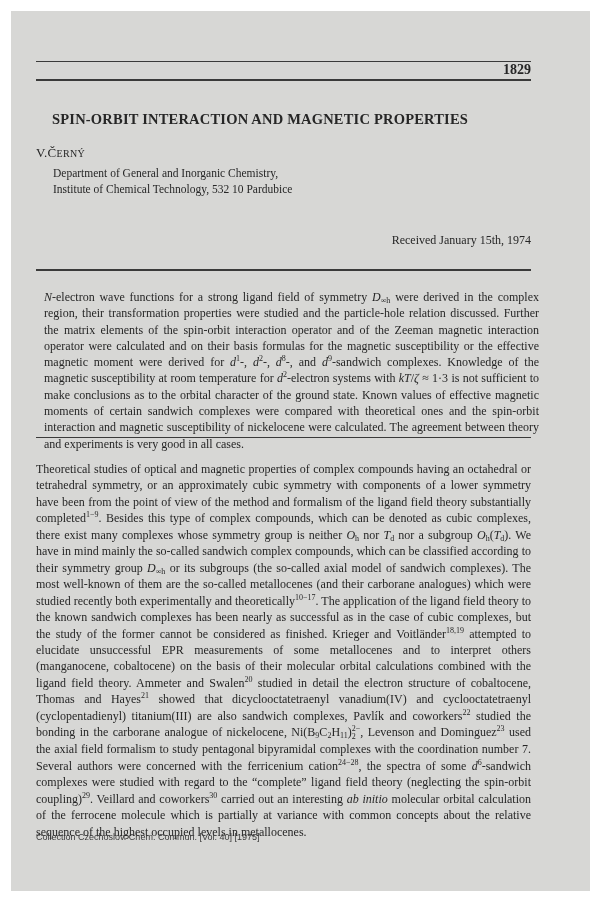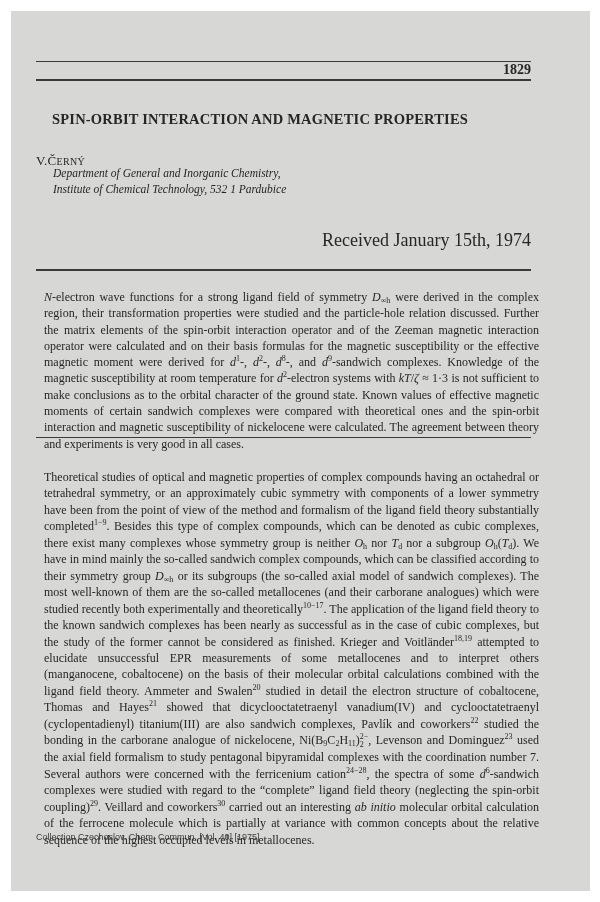--- a/index.html
+++ b/index.html
@@ -18,38 +18,37 @@
   }
   .title {
     position: absolute; left: 25px; top: 82px; width: 500px;
     font-weight: bold; font-size: 14.5px; line-height: 20px; letter-spacing: 0.2px; margin: 16px;
   }
   .title i { font-style: italic; font-weight: bold; }
   .title sup { font-size: 9px; line-height: 0; vertical-align: 6px; }
   .author {
     position: absolute; left: 25px; top: 134px; font-size: 13px; line-height: 16px;
     letter-spacing: 0.3px;
-    margin-top: 8px;
   }
   .author .sc { font-size: 10px; }
   .affil {
-    position: absolute; left: 42px; top: 154px; font-style: italic; font-size: 11.5px; line-height: 16px;
+    position: absolute; left: 42px; top: 154px; font-size: 11.5px; line-height: 16px;
   }
   .received {
-    position: absolute; right: 59px; top: 221px; font-size: 18px; line-height: 16px;
+    position: absolute; right: 59px; top: 221px; font-size: 12px; line-height: 16px;
   }
   .rule-abs-top { top: 258px; height: 2px; }
   .abstract {
     position: absolute; left: 25px; top: 270px; width: 495px;
     font-size: 12px; line-height: 16.3px; text-align: justify; margin: 8px;
   }
   .rule-abs-bot { top: 426px; height: 1px; }
   .body-text {
     position: absolute; left: 25px; top: 450px; width: 495px;
-    font-size: 12px; line-height: 16.45px; text-align: justify; margin: 8px;
+    font-size: 12px; line-height: 16.45px; text-align: justify; margin: 0;
   }
   sup { font-size: 8px; line-height: 0; vertical-align: 5px; }
   sub { font-size: 8px; line-height: 0; vertical-align: -2px; }
   .footer {
     position: absolute; left: 25px; top: 820px;
     font-family: Liberation Sans, sans-serif; font-size: 9px; line-height: 12px; color: #3a3a3a;
   }
 </style>
 </head>
 <body>
@@ -62,21 +61,21 @@
   <h1 class="title">
     <span>SPIN-ORBIT INTERACTION AND MAGNETIC PROPERTIES</span><br>
   </h1>
 
   <div class="author">
     <span>V.</span><span>Č</span><span class="sc">ERNÝ</span>
   </div>
 
   <div class="affil">
     <div>Department of General and Inorganic Chemistry,</div>
-    <div>Institute of Chemical Technology, 532 1 Pardubice</div>
+    <div>Institute of Chemical Technology, 532 10 Pardubice</div>
   </div>
 
   <div class="received">Received January 15th, 1974</div>
 
   <div class="rule rule-abs-top"></div>
   <p class="abstract" id="abstract"><i>N</i><span>-electron wave functions for a strong ligand field of symmetry </span><i>D</i><sub>∞h</sub><span> were derived in the complex region, their transformation properties were studied and the particle-hole relation discussed. Further the matrix elements of the spin-orbit interaction operator and of the Zeeman magnetic interaction operator were calculated and on their basis formulas for the magnetic susceptibility or the effective magnetic moment were derived for </span><i>d</i><sup>1</sup><span>-, </span><i>d</i><sup>2</sup><span>-, </span><i>d</i><sup>8</sup><span>-, and </span><i>d</i><sup>9</sup><span>-sandwich complexes. Knowledge of the magnetic susceptibility at room temperature for </span><i>d</i><sup>2</sup><span>-electron systems with </span><i>kT</i><span>/</span><i>ζ</i><span> ≈ 1·3 is not sufficient to make conclusions as to the orbital character of the ground state. Known values of effective magnetic moments of certain sandwich complexes were compared with theoretical ones and the spin-orbit interaction and magnetic susceptibility of nickelocene were calculated. The agreement between theory and experiments is very good in all cases.</span></p>
   <div class="rule rule-abs-bot"></div>
 
   <p class="body-text" id="body-text"><span>Theoretical studies of optical and magnetic properties of complex compounds having an octahedral or tetrahedral symmetry, or an approximately cubic symmetry with components of a lower symmetry have been from the point of view of the method and formalism of the ligand field theory substantially completed</span><sup>1−9</sup><span>. Besides this type of complex compounds, which can be denoted as cubic complexes, there exist many complexes whose symmetry group is neither </span><i>O</i><sub>h</sub><span> nor </span><i>T</i><sub>d</sub><span> nor a subgroup </span><i>O</i><sub>h</sub><span>(</span><i>T</i><sub>d</sub><span>). We have in mind mainly the so-called sandwich complex compounds, which can be classified according to their symmetry group </span><i>D</i><sub>∞h</sub><span> or its subgroups (the so-called axial model of sandwich complexes). The most well-known of them are the so-called metallocenes (and their carborane analogues) which were studied recently both experimentally and theoretically</span><sup>10−17</sup><span>. The application of the ligand field theory to the known sandwich complexes has been nearly as successful as in the case of cubic complexes, but the study of the former cannot be considered as finished. Krieger and Voitländer</span><sup>18,19</sup><span> attempted to elucidate unsuccessful EPR measurements of some metallocenes and to interpret others (manganocene, cobaltocene) on the basis of their molecular orbital calculations combined with the ligand field theory. Ammeter and Swalen</span><sup>20</sup><span> studied in detail the electron structure of cobaltocene, Thomas and Hayes</span><sup>21</sup><span> showed that dicyclooctatetraenyl vanadium(IV) and cyclooctatetraenyl (cyclopentadienyl) titanium(III) are also sandwich complexes, Pavlík and coworkers</span><sup>22</sup><span> studied the bonding in the carborane analogue of nickelocene, Ni(B</span><sub>9</sub><span>C</span><sub>2</sub><span>H</span><sub>11</sub><span>)</span><span style="display: inline-block; vertical-align: -3px; line-height: 8px; font-size: 8px;"><span style="display: block;">2−</span><span style="display: block;">2</span></span><span>, Levenson and Dominguez</span><sup>23</sup><span> used the axial field formalism to study pentagonal bipyramidal complexes with the coordination number 7. Several authors were concerned with the ferricenium cation</span><sup>24−28</sup><span>, the spectra of some </span><i>d</i><sup>6</sup><span>-sandwich complexes were studied with regard to the “complete” ligand field theory (neglecting the spin-orbit coupling)</span><sup>29</sup><span>. Veillard and coworkers</span><sup>30</sup><span> carried out an interesting </span><i>ab initio</i><span> molecular orbital calculation of the ferrocene molecule which is partially at variance with common concepts about the relative sequence of the highest occupied levels in metallocenes.</span></p>
 

